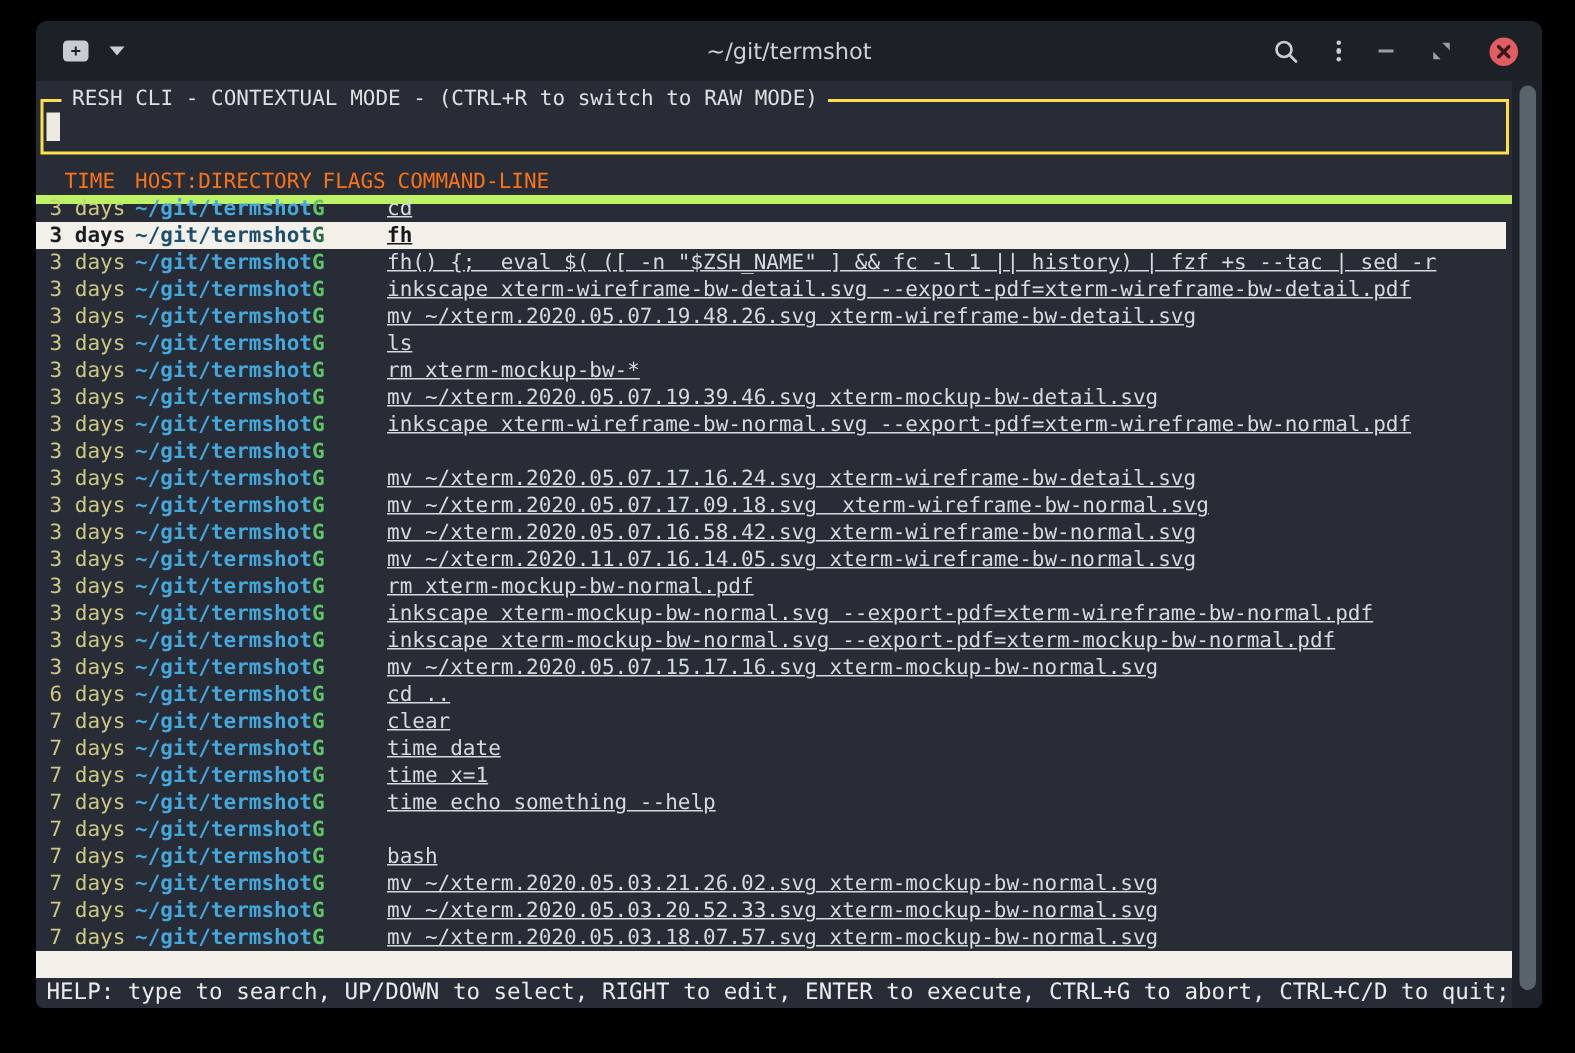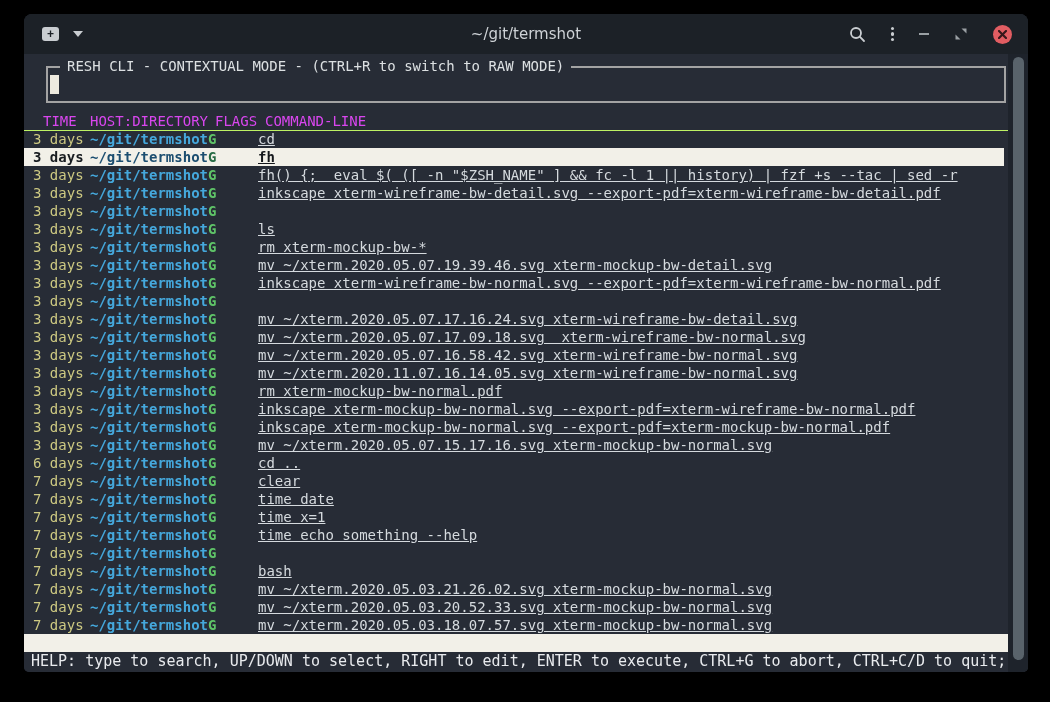--- a/index.html
+++ b/index.html
@@ -41,30 +41,30 @@
   
   .term { position:absolute; top:40px; left:0; right:0; bottom:0; background:#272c36; }
   .content {
     position:absolute; left:0; top:0; right:20px; bottom:0; overflow:hidden;
     font-size:14px; line-height:18px; color:#d5dade;
   }
   .scrollbar { position:absolute; right:0; top:0; bottom:0; width:20px; background:#1e232b; }
   .thumb { position:absolute; left:5px; width:11px; top:3px; bottom:12px;
     background:#59636b; border-radius:6px; }
 
-  .resh-box { position:absolute; left:22px; top:12px; right:2px; height:37px;
-    border:2px solid #a3a3a3; box-sizing:border-box; }
+  .resh-box { position:absolute; left:3px; top:12px; right:2px; height:37px;
+    border:2px solid #fde047; box-sizing:border-box; }
   .box-title { position:absolute; top:-11px; left:12px; background:#272c36;
     padding:0 7px; color:#dce0e2; white-space:pre; }
   .cursor { position:absolute; left:2px; top:7px; width:9px; height:19px; background:#edeadf; }
 
   .grid { display:grid; grid-template-columns:57px 118px 50px 1fr;
     padding-left:9px; white-space:pre; height:18px; overflow:hidden; }
   .header-row { position:absolute; top:58px; left:0; right:0;
-    border-bottom:1px solid #bef264; color:#d946ef; }
+    border-bottom:6px solid #bef264; color:#f97316; }
   .header-row .time { padding-left:10px; }
   .header-row .flags, .header-row .command { padding-left:7px; }
 
   .rows { position:absolute; top:76px; left:0; right:4px; }
   .row .time { color:#cdc982; }
   .row .host { color:#45a8dc; font-weight:bold; }
   .row .flags { color:#5fc468; font-weight:bold; }
   .row .command { color:#d5dade;text-decoration:underline; }
   .row.selected { background:#f2f0e8; }
   .row.selected .time { color:#191d21; font-weight:bold; }
@@ -144,21 +144,21 @@
         <span class="host">HOST:DIRECTORY</span>
         <span class="flags">FLAGS</span>
         <span class="command">COMMAND-LINE</span>
       </div>
 
       <div class="rows">
           <div class="row grid"><span class="time">3 days</span><span class="host">~/git/termshot</span><span class="flags">G</span><span class="command">cd</span></div>
           <div class="row grid selected"><span class="time">3 days</span><span class="host">~/git/termshot</span><span class="flags">G</span><span class="command">fh</span></div>
           <div class="row grid"><span class="time">3 days</span><span class="host">~/git/termshot</span><span class="flags">G</span><span class="command">fh() {;  eval $( ([ -n "$ZSH_NAME" ] &amp;&amp; fc -l 1 || history) | fzf +s --tac | sed -r</span></div>
           <div class="row grid"><span class="time">3 days</span><span class="host">~/git/termshot</span><span class="flags">G</span><span class="command">inkscape xterm-wireframe-bw-detail.svg --export-pdf=xterm-wireframe-bw-detail.pdf</span></div>
-          <div class="row grid"><span class="time">3 days</span><span class="host">~/git/termshot</span><span class="flags">G</span></div>
+          <div class="row grid"><span class="time">3 days</span><span class="host">~/git/termshot</span><span class="flags">G</span><span class="command">mv ~/xterm.2020.05.07.19.48.26.svg xterm-wireframe-bw-detail.svg</span></div>
           <div class="row grid"><span class="time">3 days</span><span class="host">~/git/termshot</span><span class="flags">G</span><span class="command">ls</span></div>
           <div class="row grid"><span class="time">3 days</span><span class="host">~/git/termshot</span><span class="flags">G</span><span class="command">rm xterm-mockup-bw-*</span></div>
           <div class="row grid"><span class="time">3 days</span><span class="host">~/git/termshot</span><span class="flags">G</span><span class="command">mv ~/xterm.2020.05.07.19.39.46.svg xterm-mockup-bw-detail.svg</span></div>
           <div class="row grid"><span class="time">3 days</span><span class="host">~/git/termshot</span><span class="flags">G</span><span class="command">inkscape xterm-wireframe-bw-normal.svg --export-pdf=xterm-wireframe-bw-normal.pdf</span></div>
           <div class="row grid"><span class="time">3 days</span><span class="host">~/git/termshot</span><span class="flags">G</span></div>
           <div class="row grid"><span class="time">3 days</span><span class="host">~/git/termshot</span><span class="flags">G</span><span class="command">mv ~/xterm.2020.05.07.17.16.24.svg xterm-wireframe-bw-detail.svg</span></div>
           <div class="row grid"><span class="time">3 days</span><span class="host">~/git/termshot</span><span class="flags">G</span><span class="command">mv ~/xterm.2020.05.07.17.09.18.svg  xterm-wireframe-bw-normal.svg</span></div>
           <div class="row grid"><span class="time">3 days</span><span class="host">~/git/termshot</span><span class="flags">G</span><span class="command">mv ~/xterm.2020.05.07.16.58.42.svg xterm-wireframe-bw-normal.svg</span></div>
           <div class="row grid"><span class="time">3 days</span><span class="host">~/git/termshot</span><span class="flags">G</span><span class="command">mv ~/xterm.2020.11.07.16.14.05.svg xterm-wireframe-bw-normal.svg</span></div>
           <div class="row grid"><span class="time">3 days</span><span class="host">~/git/termshot</span><span class="flags">G</span><span class="command">rm xterm-mockup-bw-normal.pdf</span></div>

